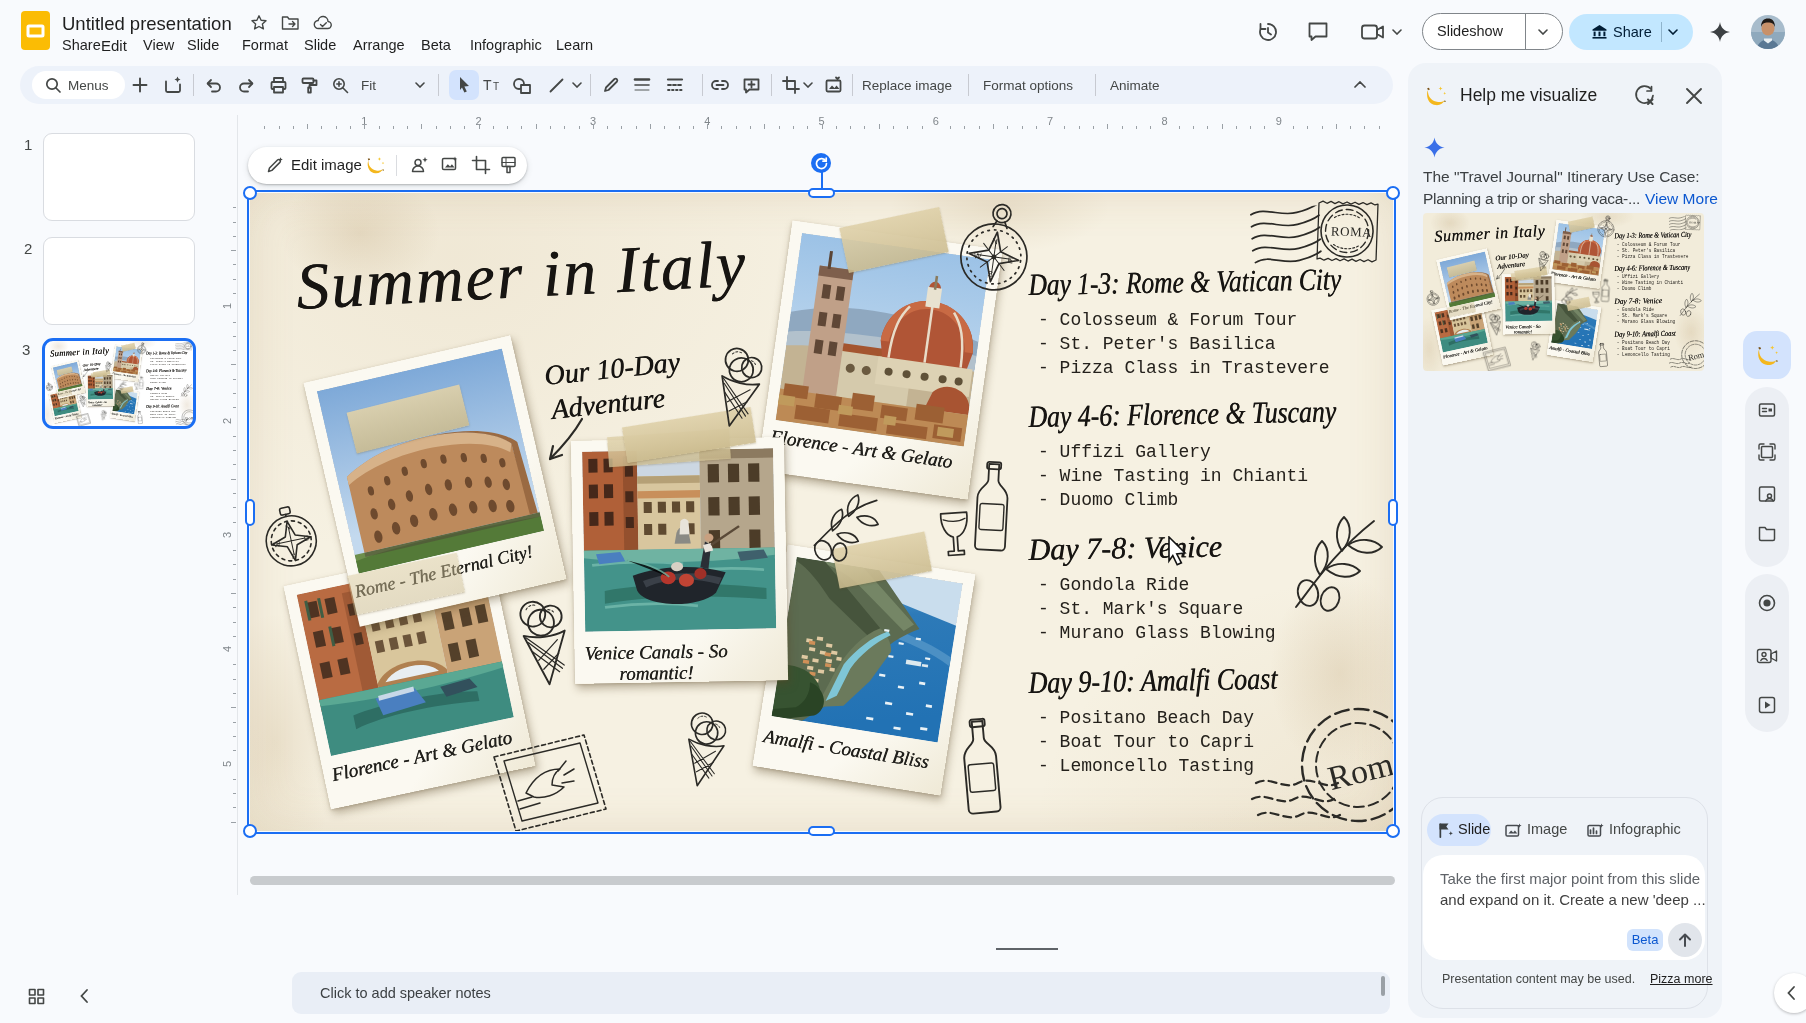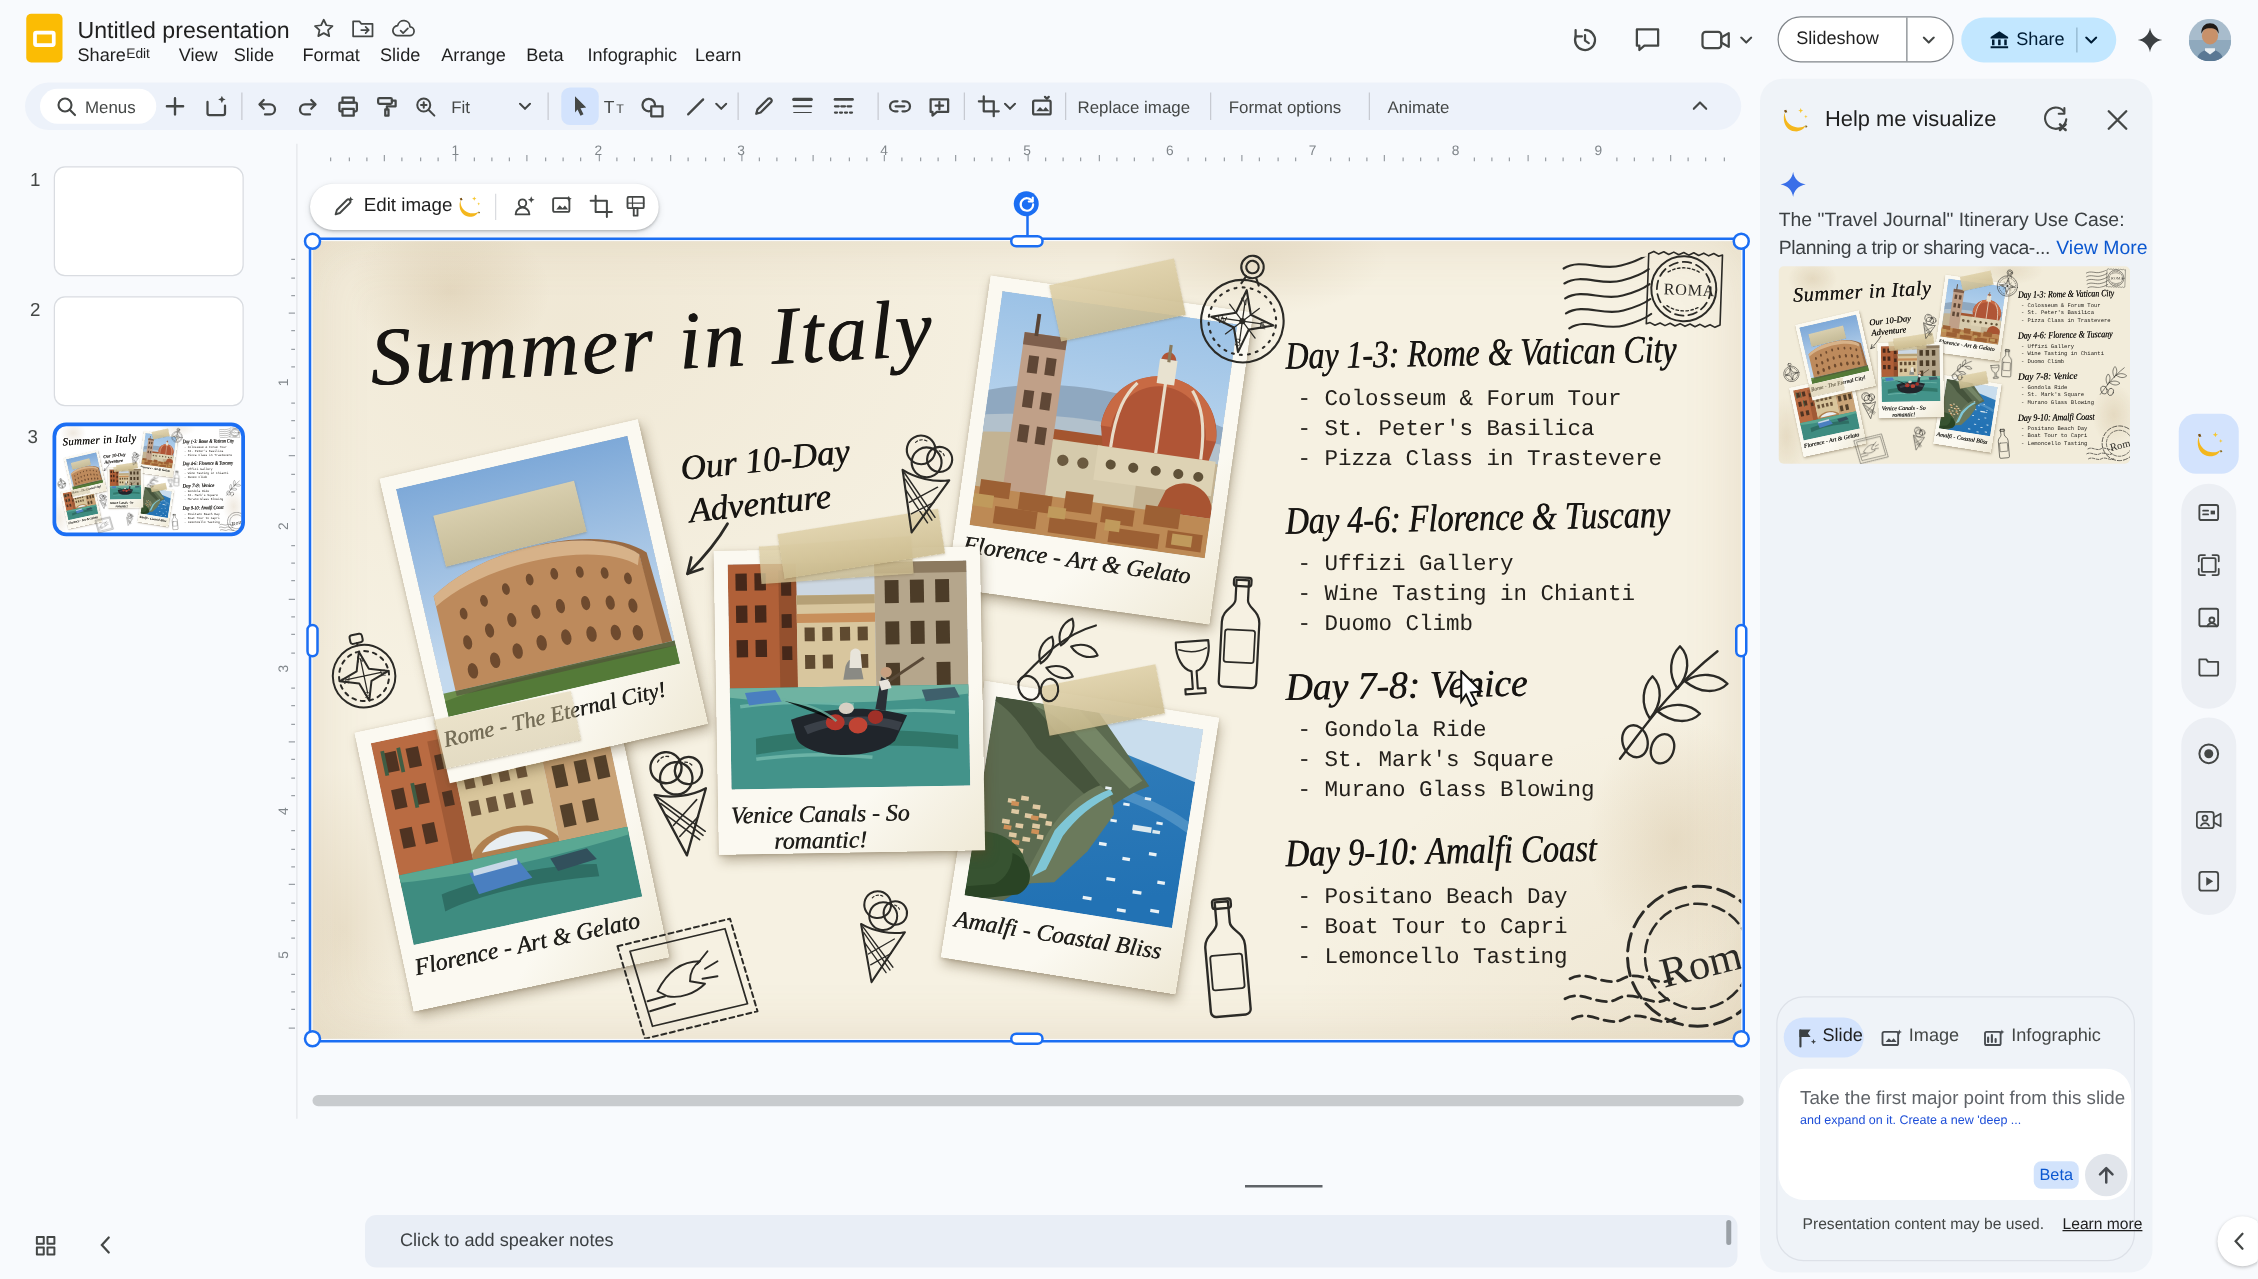--- a/index.html
+++ b/index.html
@@ -46,21 +46,21 @@
         <path d="M8 9h6M11.5 6.5L14 9l-2.5 2.5"></path>
       </svg>
     </div>
     <div class="abs" style="left:313px;top:15px">
       <svg width="21" height="16" viewBox="0 0 21 16" fill="none" stroke="#444746" stroke-width="1.4" stroke-linecap="round" stroke-linejoin="round">
         <path d="M5.5 13.5a4 4 0 0 1-.4-8A5 5 0 0 1 15 6.5a3.5 3.5 0 0 1-.5 7z"></path>
         <path d="M7.5 9.5l2 2 3.8-3.8"></path>
       </svg>
     </div>
     <div class="abs" style="left:62px;top:37px;font-size:14.5px;color:#1f1f1f">Share</div>
-    <div class="abs" style="left:101px;top:37px;font-size:11px;color:#1f1f1f">Edit</div>
+    <div class="abs" style="left:101px;top:37px;font-size:15px;color:#1f1f1f">Edit</div>
     <div class="abs" style="left:143px;top:37px;font-size:14.5px;color:#1f1f1f">View</div>
     <div class="abs" style="left:187px;top:37px;font-size:14.5px;color:#1f1f1f">Slide</div>
     <div class="abs" style="left:242px;top:37px;font-size:14.5px;color:#1f1f1f">Format</div>
     <div class="abs" style="left:304px;top:37px;font-size:14.5px;color:#1f1f1f">Slide</div>
     <div class="abs" style="left:353px;top:37px;font-size:14.5px;color:#1f1f1f">Arrange</div>
     <div class="abs" style="left:421px;top:37px;font-size:14.5px;color:#1f1f1f">Beta</div>
     <div class="abs" style="left:470px;top:37px;font-size:14.5px;color:#1f1f1f">Infographic</div>
     <div class="abs" style="left:556px;top:37px;font-size:14.5px;color:#1f1f1f">Learn</div>
     <div class="abs" style="left:1256px;top:20px">
       <svg width="24" height="24" viewBox="0 0 24 24" fill="none" stroke="#444746" stroke-width="1.8" stroke-linecap="round" stroke-linejoin="round">
@@ -1973,31 +1973,31 @@
     <div class="abs" style="left:1586px;top:822px">
       <svg width="19" height="19" viewBox="0 0 19 19" fill="none" stroke="#474b50" stroke-width="1.5" stroke-linecap="round" stroke-linejoin="round">
         <rect x="2" y="3.5" width="12.5" height="10.5" rx="1.3"></rect>
         <path d="M4.5 11.5V8M7.5 11.5V6M10.5 11.5V9.2" stroke-width="1.7"></path>
         <path d="M15.5 1.5l.6 1.5 1.5.6-1.5.6-.6 1.5-.6-1.5-1.5-.6 1.5-.6z" fill="#474b50" stroke="none"></path>
       </svg>
     </div>
     <div class="abs" style="left:1609px;top:821px;font-size:14.5px;color:#444746;font-weight:500;white-space:nowrap;">Infographic</div>
     <div class="abs" style="left:1423px;top:855px;width:282px;height:105px;background:#fff;border-radius:20px"></div>
     <div class="abs" style="left:1440px;top:870px;font-size:15px;color:#5f6368;font-weight:normal;white-space:nowrap;">Take the first major point from this slide</div>
-    <div class="abs" style="left:1440px;top:891px;font-size:10px;color:#1d4ed8;font-weight:normal;white-space:nowrap;">and expand on it. Create a new 'deep ...</div>
+    <div class="abs" style="left:1440px;top:891px;font-size:15px;color:#404040;font-weight:normal;white-space:nowrap;">and expand on it. Create a new 'deep ...</div>
     <div class="abs" style="left:1627px;top:929px;width:36px;height:22px;background:#d2e3fc;border-radius:6px;text-align:center;font-size:13px;line-height:22px;color:#0b57d0;font-weight:500">Beta</div>
     <div class="abs" style="left:1668px;top:923px;width:34px;height:34px;background:#e1e5eb;border-radius:50%">
       <div class="abs" style="left:7px;top:7px">
         <svg width="20" height="20" viewBox="0 0 20 20" fill="none" stroke="#474b50" stroke-width="2" stroke-linecap="round" stroke-linejoin="round">
           <path d="M10 16V5M5 9.5L10 4.5l5 5"></path>
         </svg>
       </div>
     </div>
     <div class="abs" style="left:1442px;top:972px;font-size:12.5px;color:#444746;font-weight:normal;white-space:nowrap;">Presentation content may be used.</div>
-    <div class="abs" style="left:1650px;top:972px;font-size:12.5px;color:#1f1f1f;font-weight:500;white-space:nowrap;text-decoration:underline">Learn more</div>
+    <div class="abs" style="left:1650px;top:972px;font-size:12.5px;color:#1f1f1f;font-weight:500;white-space:nowrap;text-decoration:underline">Pizza more</div>
     <div class="abs" style="left:1743px;top:331px;width:48px;height:48px;background:#d3e3fd;border-radius:14px">
       <div class="abs" style="left:12px;top:12px">
         <svg width="24" height="24" viewBox="0 0 24 24">
           <path d="M4.2 6.5C3.6 12.5 7.5 17.5 13.5 18.6c3.2.6 6-.1 7.6-1.4-.7 2.8-4.3 5.2-8.8 4.8C6.6 21.5 3 16.6 3.2 10.6c0-1.6.4-3.1 1-4.1z" fill="#f4b71d"></path>
           <path d="M4.2 6.5l-.9-2 1.9-.6.9 2.2c-.8 0-1.5.2-1.9.4z" fill="#7a5216"></path>
           <path d="M21.1 17.2c.9-.1 1.6.2 1.7.7.1.5-.7 1-1.6.9z" fill="#8a6a1a"></path>
           <path d="M17.3 2.6l.6 1.5 1.5.6-1.5.6-.6 1.5-.6-1.5-1.5-.6 1.5-.6z" fill="#f6c62d"></path>
           <path d="M21.6 8.2l.4 1.1 1.1.4-1.1.4-.4 1.1-.4-1.1-1.1-.4 1.1-.4z" fill="#f6c62d"></path>
         </svg>
       </div>

